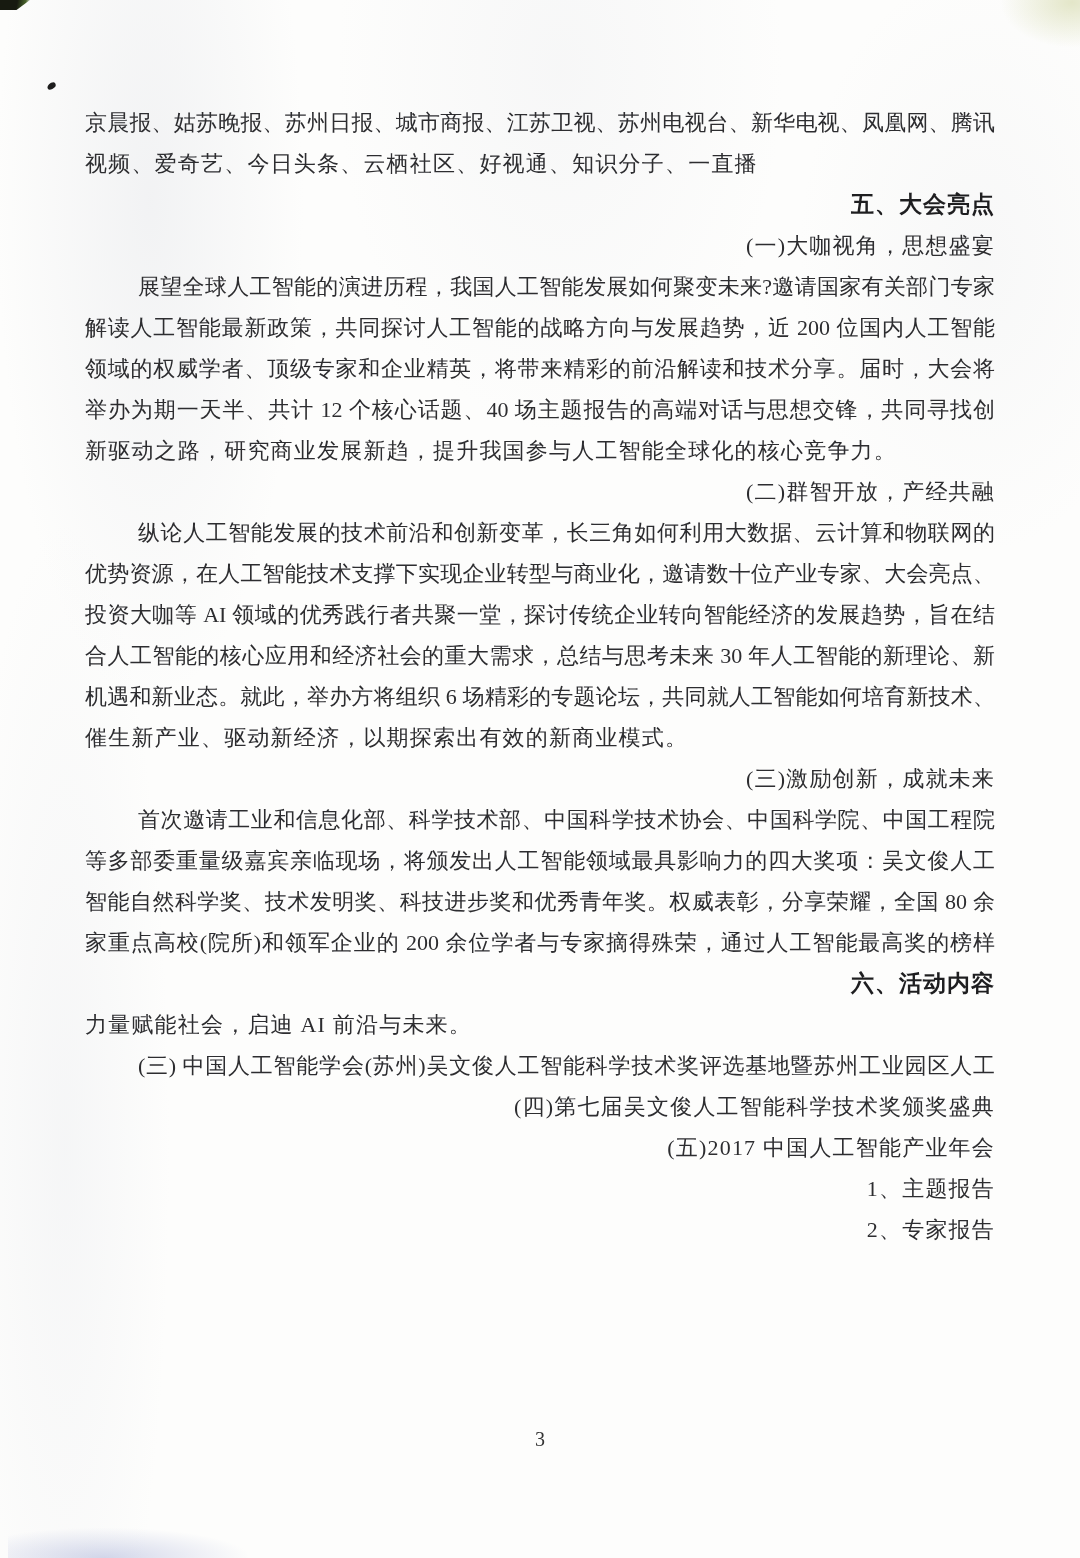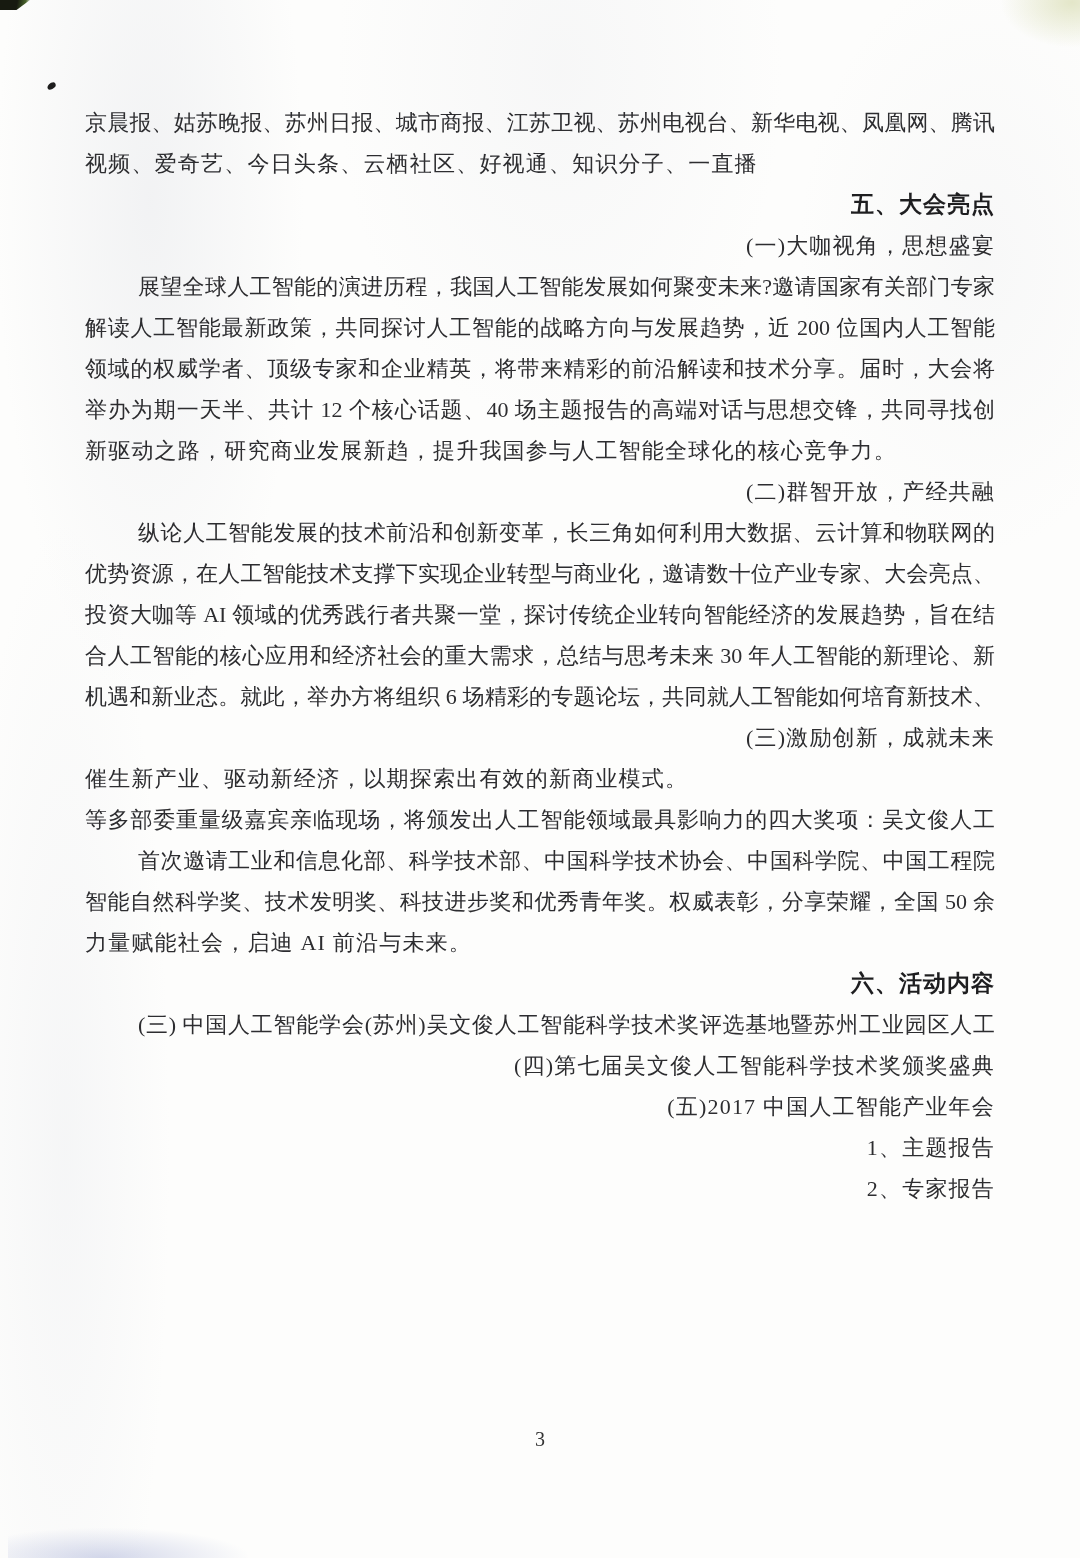--- a/index.html
+++ b/index.html
@@ -74,27 +74,28 @@
   <div class="line j">解读人工智能最新政策，共同探讨人工智能的战略方向与发展趋势，近 200 位国内人工智能</div>
   <div class="line j">领域的权威学者、顶级专家和企业精英，将带来精彩的前沿解读和技术分享。届时，大会将</div>
   <div class="line j">举办为期一天半、共计 12 个核心话题、40 场主题报告的高端对话与思想交锋，共同寻找创</div>
   <div class="line">新驱动之路，研究商业发展新趋，提升我国参与人工智能全球化的核心竞争力。</div>
   <div class="line ind">(二)群智开放，产经共融</div>
   <div class="line ind j">纵论人工智能发展的技术前沿和创新变革，长三角如何利用大数据、云计算和物联网的</div>
   <div class="line j">优势资源，在人工智能技术支撑下实现企业转型与商业化，邀请数十位产业专家、大会亮点、</div>
   <div class="line j">投资大咖等 AI 领域的优秀践行者共聚一堂，探讨传统企业转向智能经济的发展趋势，旨在结</div>
   <div class="line j">合人工智能的核心应用和经济社会的重大需求，总结与思考未来 30 年人工智能的新理论、新</div>
   <div class="line j">机遇和新业态。就此，举办方将组织 6 场精彩的专题论坛，共同就人工智能如何培育新技术、</div>
+  <div class="line">催生新产业、驱动新经济，以期探索出有效的新商业模式。</div>
   <div class="line ind">(三)激励创新，成就未来</div>
-  <div class="line">催生新产业、驱动新经济，以期探索出有效的新商业模式。</div>
+  <div class="line ind j">首次邀请工业和信息化部、科学技术部、中国科学技术协会、中国科学院、中国工程院</div>
   <div class="line j">等多部委重量级嘉宾亲临现场，将颁发出人工智能领域最具影响力的四大奖项：吴文俊人工</div>
-  <div class="line ind j">首次邀请工业和信息化部、科学技术部、中国科学技术协会、中国科学院、中国工程院</div>
-  <div class="line j">智能自然科学奖、技术发明奖、科技进步奖和优秀青年奖。权威表彰，分享荣耀，全国 50 余</div>
+  <div class="line j">智能自然科学奖、技术发明奖、科技进步奖和优秀青年奖。权威表彰，分享荣耀，全国 80 余</div>
+  <div class="line j">家重点高校(院所)和领军企业的 200 余位学者与专家摘得殊荣，通过人工智能最高奖的榜样</div>
+  <div class="line ind heading">六、活动内容</div>
   <div class="line">力量赋能社会，启迪 AI 前沿与未来。</div>
-  <div class="line ind heading">六、活动内容</div>
   <div class="line ind j">(三) 中国人工智能学会(苏州)吴文俊人工智能科学技术奖评选基地暨苏州工业园区人工</div>
   <div class="line ind">(四)第七届吴文俊人工智能科学技术奖颁奖盛典</div>
   <div class="line ind">(五)2017 中国人工智能产业年会</div>
   <div class="line ind">1、主题报告</div>
   <div class="line ind">2、专家报告</div>
 </main>
 
 <div class="pageno">3</div>
 
 </body></html>

